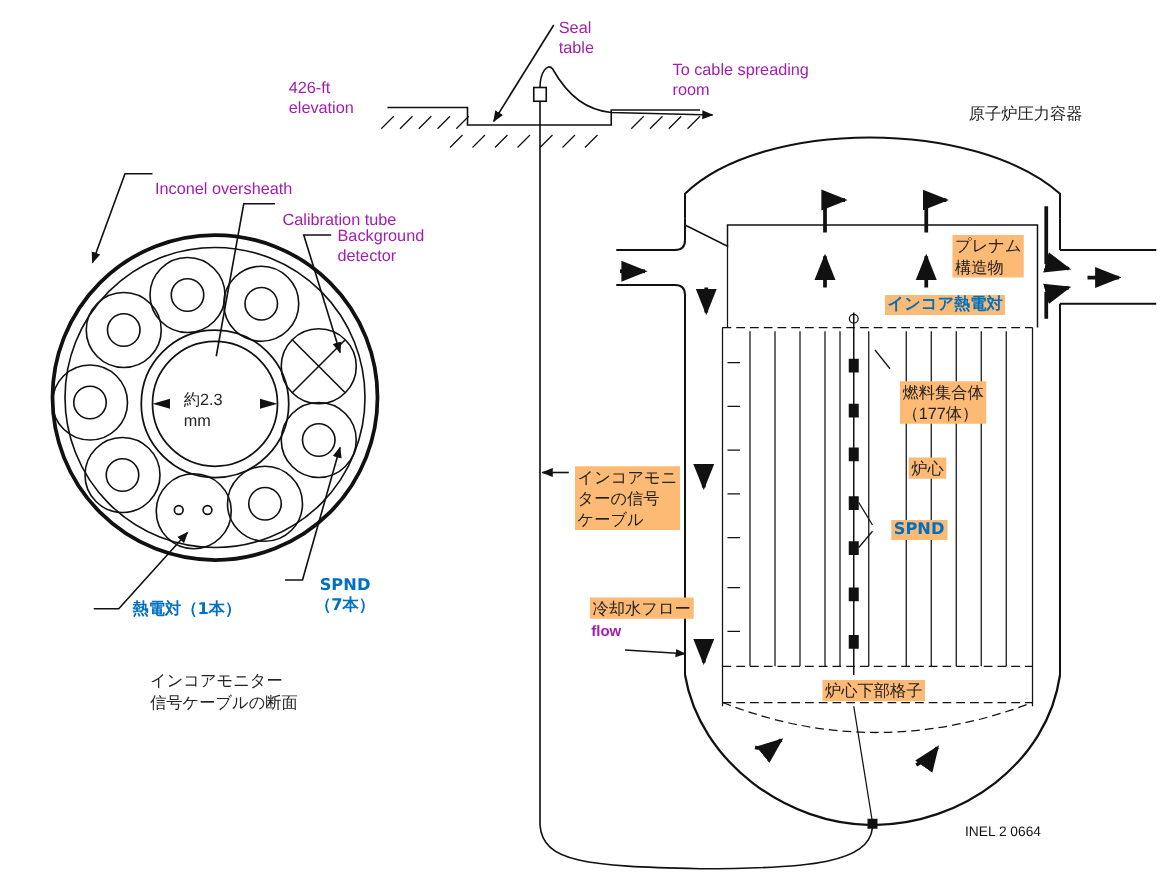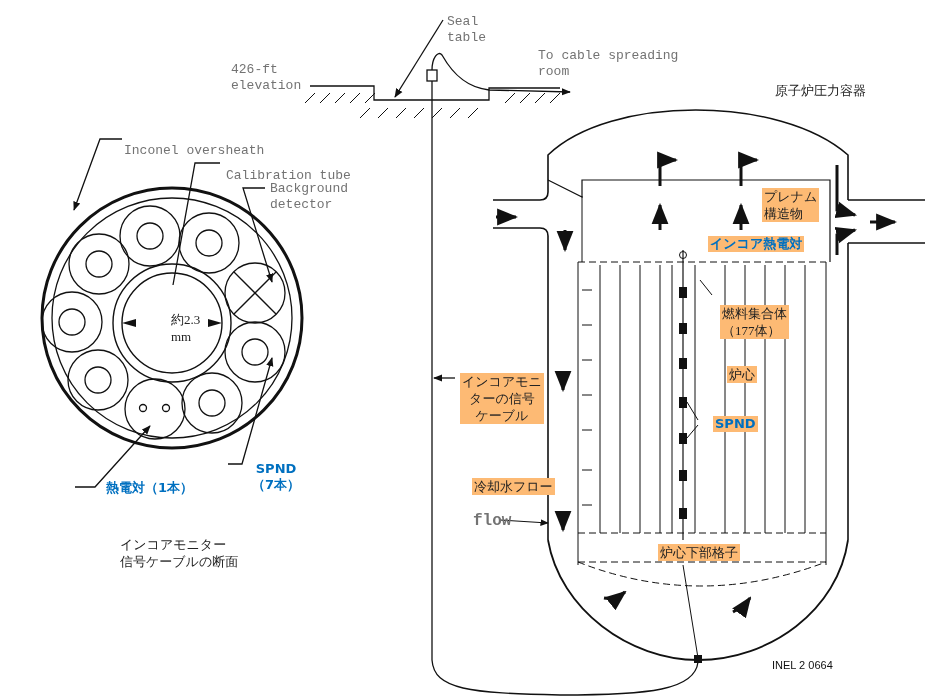--- a/index.html
+++ b/index.html
@@ -1,19 +1,19 @@
 <!DOCTYPE html>
 <html><head>
 <meta charset="utf-8">
 <style>
   html, body { margin: 0; padding: 0; background: #ffffff; }
   body { width: 937px; height: 699px; position: relative; overflow: hidden; font-family: "Liberation Sans", sans-serif; color: #111; }
   #diagram { position: absolute; left: 0; top: 0; width: 937px; height: 699px; }
-  .lbl { position: absolute; font-family: Liberation Mono, monospace; font-size: 13px; line-height: 16px; color: #737373; white-space: nowrap; }
-  .jp { font-family: Liberation Serif, serif; font-size: 13px; line-height: 17px; color: #222; }
+  .lbl { position: absolute; font-family: Liberation Sans, sans-serif; font-size: 13px; line-height: 16px; color: #a21caf; white-space: nowrap; }
+  .jp { font-family: Liberation Sans, sans-serif; font-size: 13px; line-height: 17px; color: #222; }
   .blue { color: #0070c0; font-weight: bold; font-family: "DejaVu Sans", sans-serif; }
   .bg { background: #fdba74; padding: 0 2px; }
   .pre { white-space: pre; }
 </style>
 </head>
 <body>
 
 <svg id="diagram" viewBox="0 0 937 699" xmlns="http://www.w3.org/2000/svg">
   <defs>
     <marker id="arr" viewBox="0 0 10 10" refX="9" refY="5" markerWidth="7" markerHeight="7" orient="auto">
@@ -151,21 +151,21 @@
     <line x1="500" y1="520" x2="548" y2="523" stroke-width="1.2" marker-end="url(#arr)"></line>
   </g>
 
   <text x="772" y="669" font-family="Liberation Sans, sans-serif" font-size="11" fill="#111">INEL 2 0664</text>
 </svg>
 
 <div class="lbl pre" style="left:124px;top:143px;">Inconel oversheath</div>
 <div class="lbl pre" style="left:226px;top:168px;">Calibration tube</div>
 <div class="lbl pre" style="left:270px;top:181px;">Background
 detector</div>
-<div class="lbl jp pre" style="left:147px;top:311px;margin-left:24px;">約2.3
+<div class="lbl jp pre" style="left:147px;top:311px;">約2.3
 mm</div>
 <div class="lbl blue pre" style="left:106px;top:480px;">熱電対（1本）</div>
 <div class="lbl blue pre" style="left:252px;top:461px;text-align:center;">SPND
 （7本）</div>
 <div class="lbl jp pre" style="left:120px;top:536px;">インコアモニター
 信号ケーブルの断面</div>
 
 <div class="lbl pre" style="left:231px;top:62px;">426-ft
 elevation</div>
 <div class="lbl pre" style="left:447px;top:14px;">Seal
@@ -174,18 +174,18 @@
 room</div>
 
 <div class="lbl jp" style="left:775px;top:82px;">原子炉圧力容器</div>
 <div class="lbl jp pre bg" style="left:762px;top:188px;">プレナム
 構造物</div>
 <div class="lbl blue bg" style="left:708px;top:236px;">インコア熱電対</div>
 <div class="lbl jp pre bg" style="left:720px;top:305px;text-align:left;">燃料集合体
 （177体）</div>
 <div class="lbl jp bg" style="left:695px;top:366px;margin-left:32px;">炉心</div>
 <div class="lbl blue bg" style="left:713px;top:416px;">SPND</div>
-<div class="lbl jp pre bg" style="left:460px;top:373px;text-align:center;">インコアモニ
+<div class="lbl jp pre bg" style="left:460px;top:373px;">インコアモニ
 ターの信号
 ケーブル</div>
 <div class="lbl jp bg" style="left:472px;top:478px;">冷却水フロー</div>
-<div class="lbl" style="left:473px;top:513px;font-size:16px;font-weight:bold;">flow</div>
+<div class="lbl" style="left:473px;top:497px;font-size:12px;font-weight:bold;">flow</div>
 <div class="lbl jp bg" style="left:658px;top:544px;">炉心下部格子</div>
 
 </body></html>

